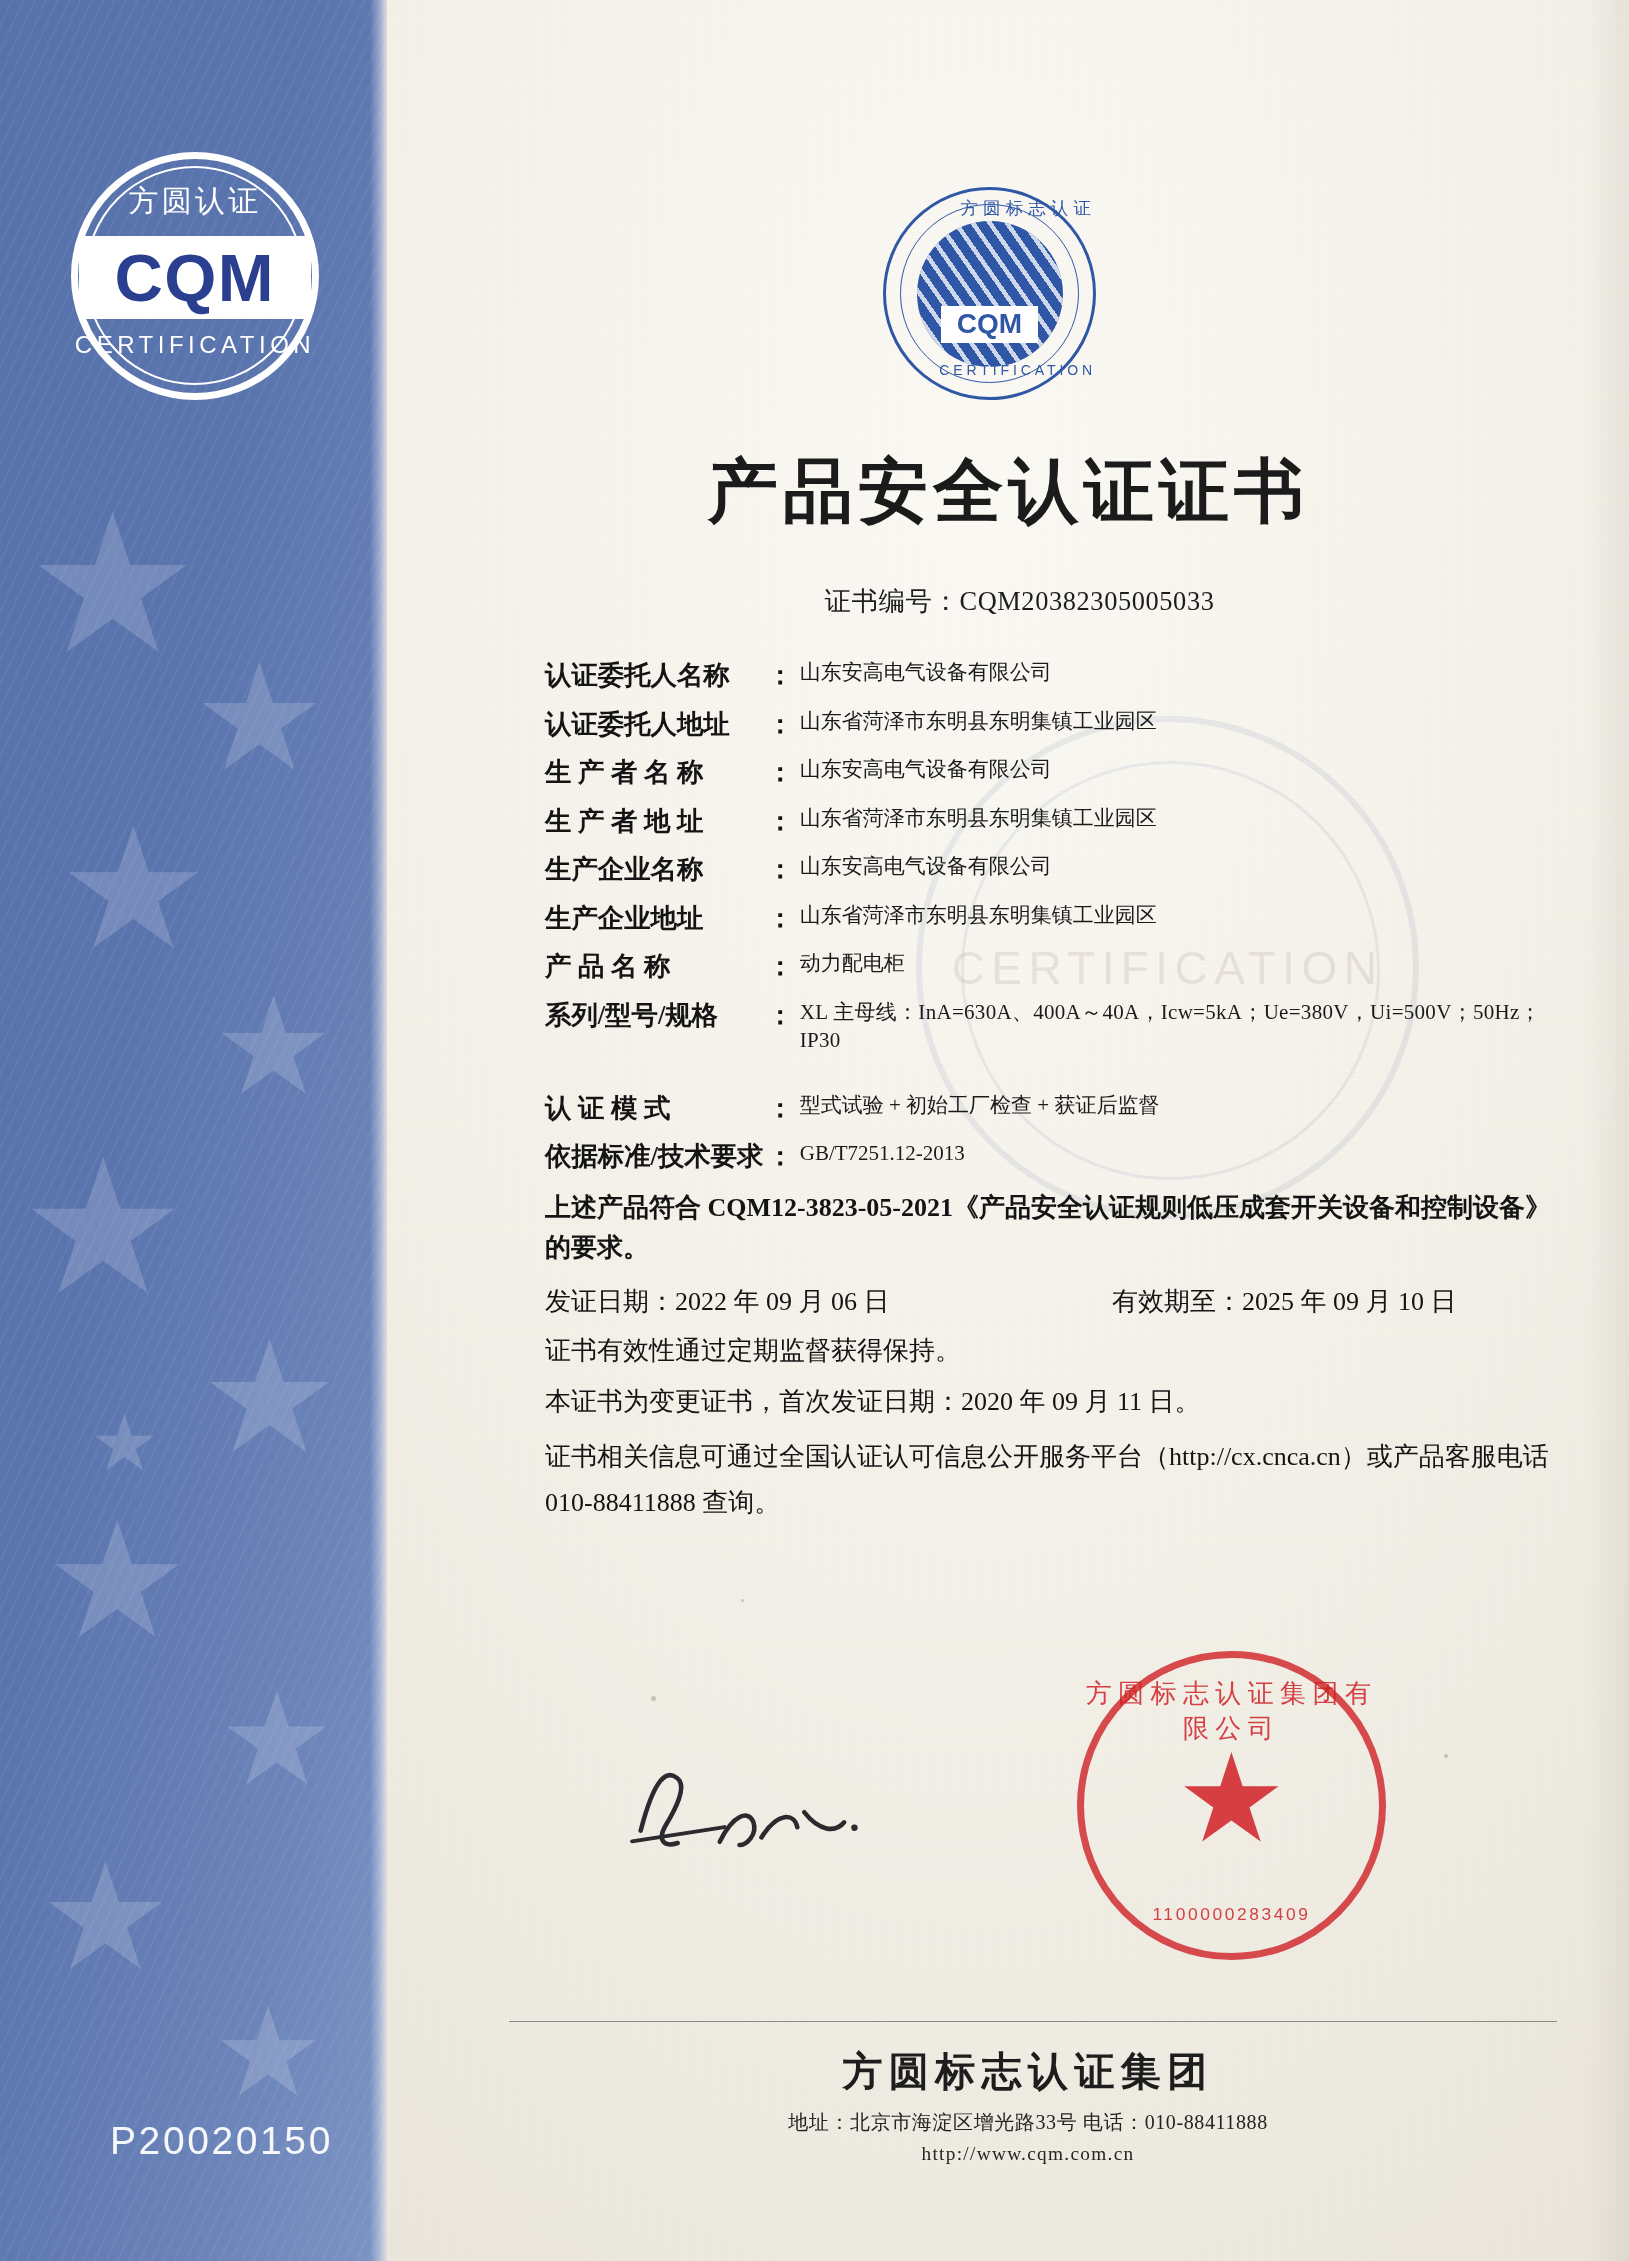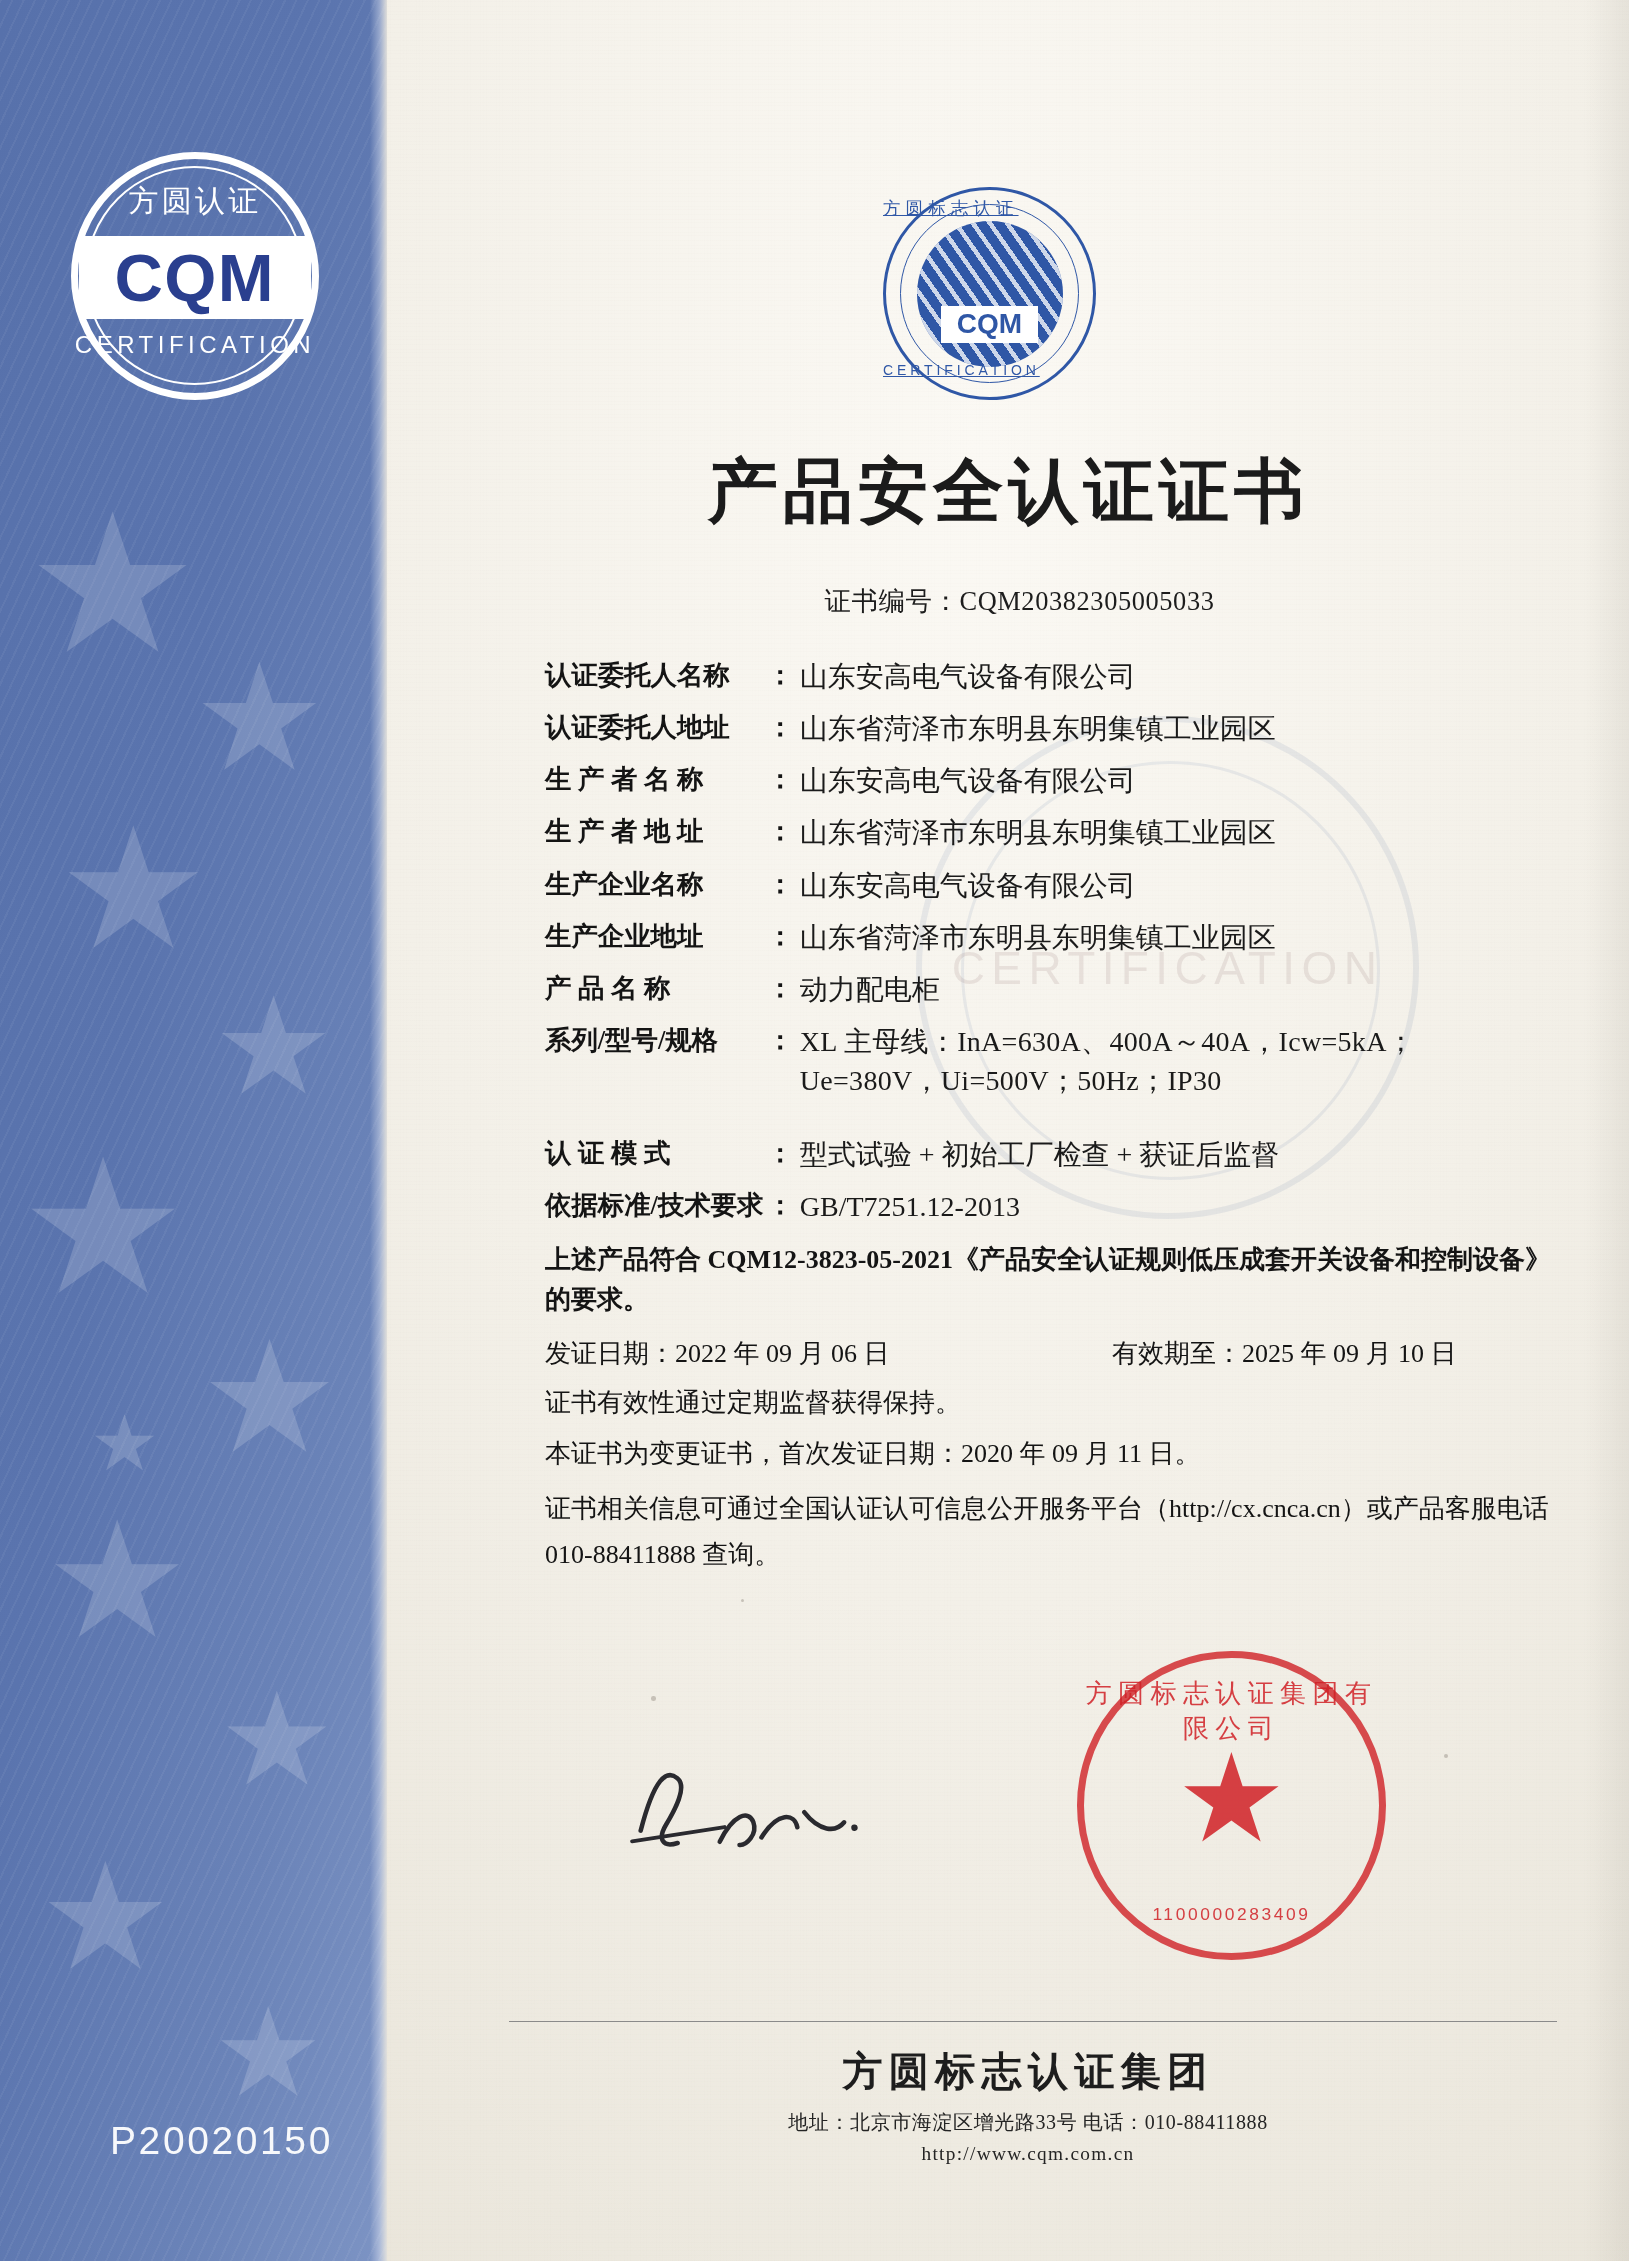--- a/index.html
+++ b/index.html
@@ -190,24 +190,23 @@
   .seal-top .disc-label-bg {
     position: absolute;
     left: 24.5px; top: 53px;
     width: 97px; height: 37px;
     background: #ffffff;
     z-index: 2;
   }
   .seal-arc-top, .seal-arc-bottom {
     position: absolute;
     left: 0; width: 213px;
-    text-align: left;
+    text-align: right;
     color: #2f57a6;
     font-family: "Liberation Sans", sans-serif;
-    text-decoration: underline;
   }
   .seal-arc-top { top: 9px; font-size: 17.4px; letter-spacing: 5.2px; }
   .seal-arc-bottom { top: 175px; font-size: 14px; letter-spacing: 3.9px; }
 
   
   .watermark {
     position: absolute;
     left: 916px;
     top: 716px;
     width: 503px;
@@ -281,21 +280,21 @@
   }
   .field-colon {
     flex: 0 0 auto;
     font-size: 26.4px;
     font-weight: bold;
     color: #141414;
     padding-right: 6.4px;
   }
   .field-value {
     flex: 1;
-    font-size: 28px;
+    font-size: 21px;
     color: #1a1a1a;
     line-height: 1.38;
   }
   .field-value.mono {
     font-family: "Liberation Serif", serif;
     letter-spacing: 0.3px;
   }
   .gap-block { height: 22px; }
   .para {
     font-size: 26px;

